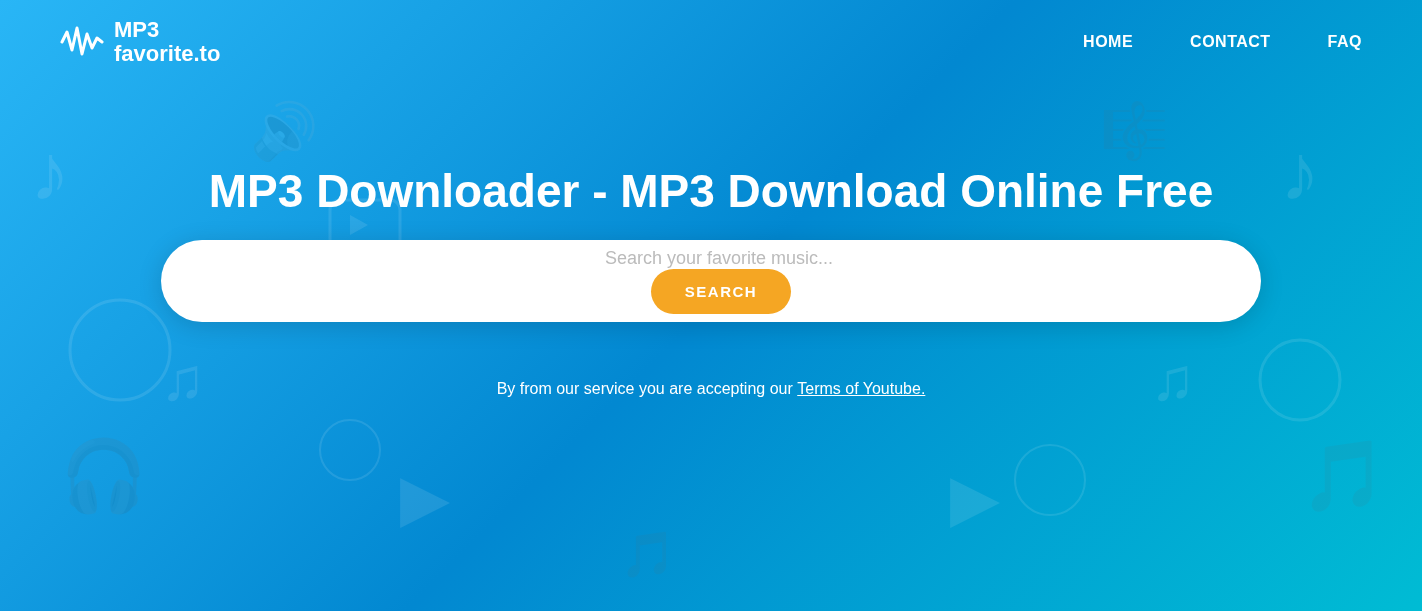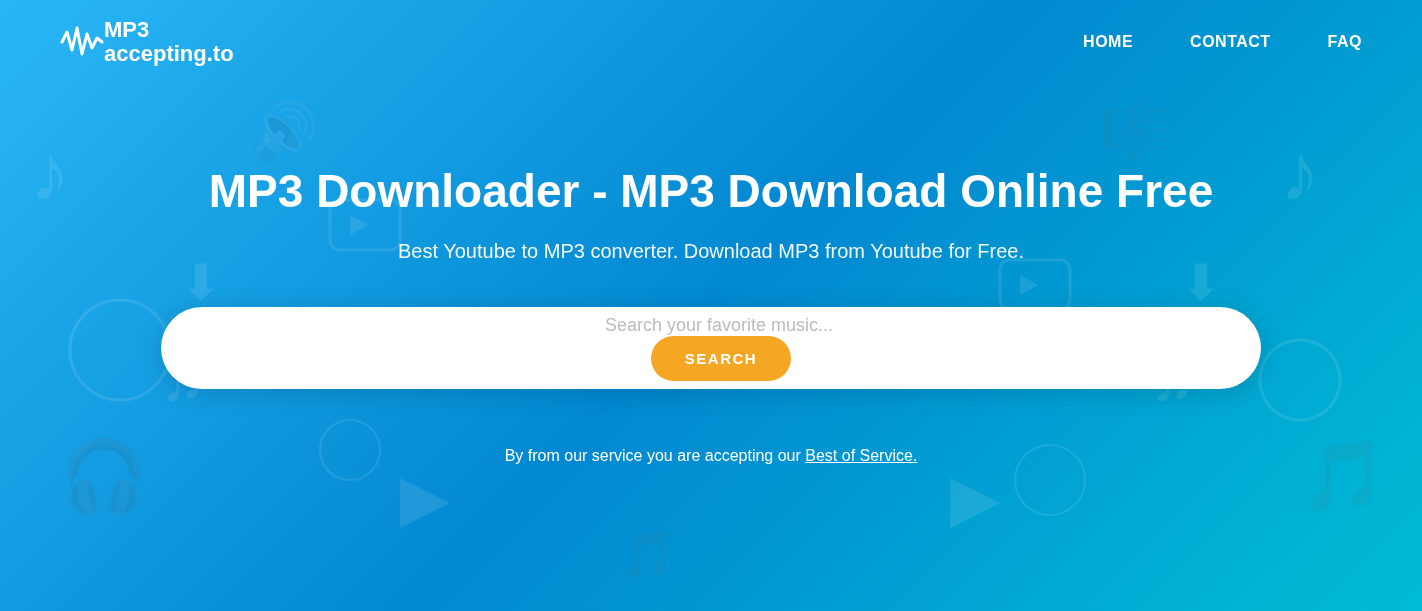--- a/index.html
+++ b/index.html
@@ -31,20 +31,21 @@
       display: flex;
       align-items: center;
       justify-content: space-between;
       padding: 18px 60px;
       z-index: 10;
     }
 
     .logo {
       display: flex;
       align-items: center;
+      gap: 10px;
       text-decoration: none;
     }
 
     .logo-icon {
       width: 44px;
       height: 44px;
     }
 
     .logo-text {
       color: white;
@@ -229,39 +230,38 @@
   </svg>
 
   <nav class="navbar">
     <div class="logo">
 
       <svg class="logo-icon" viewBox="0 0 44 44" xmlns="http://www.w3.org/2000/svg">
         <polyline points="2,22 7,12 12,30 17,8 22,34 27,14 32,28 37,18 42,22" fill="none" stroke="white" stroke-width="3" stroke-linecap="round" stroke-linejoin="round"></polyline>
       </svg>
       <div class="logo-text">
         <span>MP3</span>
-        <span>accepting.to</span>
+        <span>favorite.to</span>
       </div>
     </div>
 
     <div class="nav-links">
       <a class="nav-link">HOME</a>
       <a class="nav-link">CONTACT</a>
       <a class="nav-link">FAQ</a>
     </div>
   </nav>
 
   <div class="hero-content">
     <h1 class="hero-title">MP3 Downloader - MP3 Download Online Free</h1>
-    <p class="hero-subtitle">Best Youtube to MP3 converter. Download MP3 from Youtube for Free.</p>
 
     <div class="search-container">
       <input class="search-input" type="text" placeholder="Search your favorite music..." style="">
       <button class="search-button">SEARCH</button>
     </div>
 
     <p class="terms-text">
       <span>By from our service you are accepting our </span>
-      <a class="terms-link">Best of Service.</a>
+      <a class="terms-link">Terms of Youtube.</a>
     </p>
   </div>
 
 </div>
 
 </body></html>

